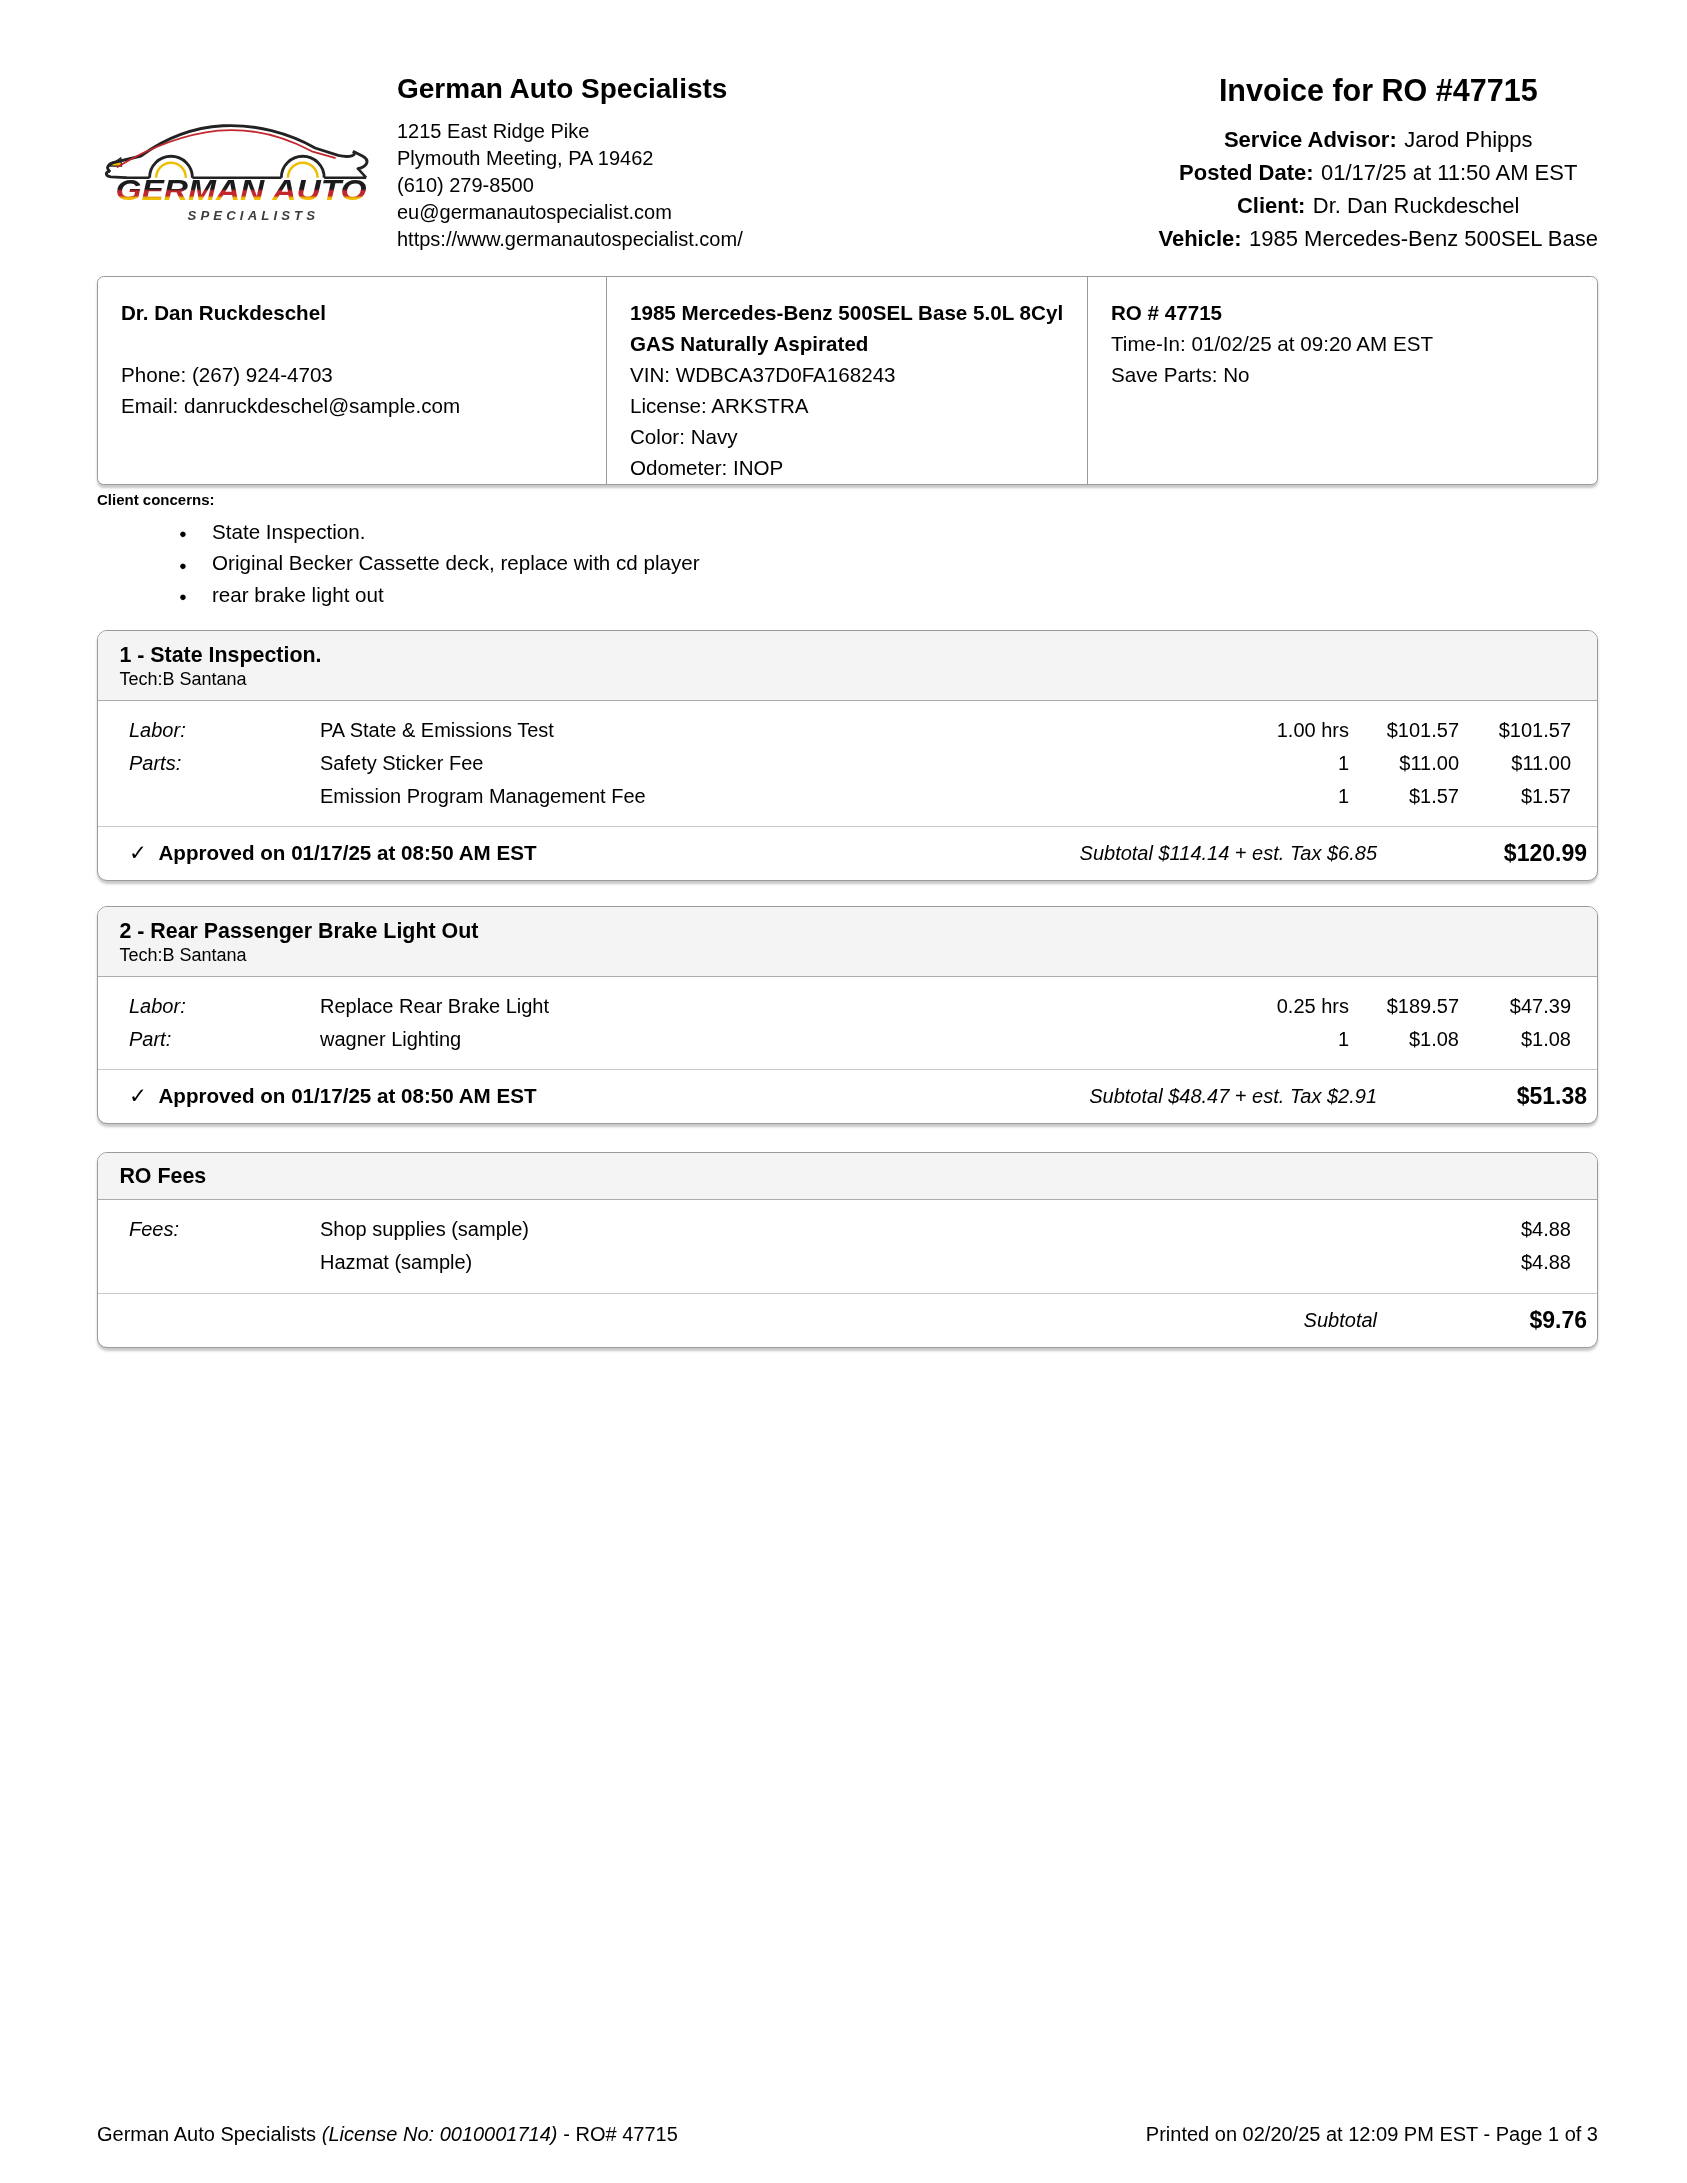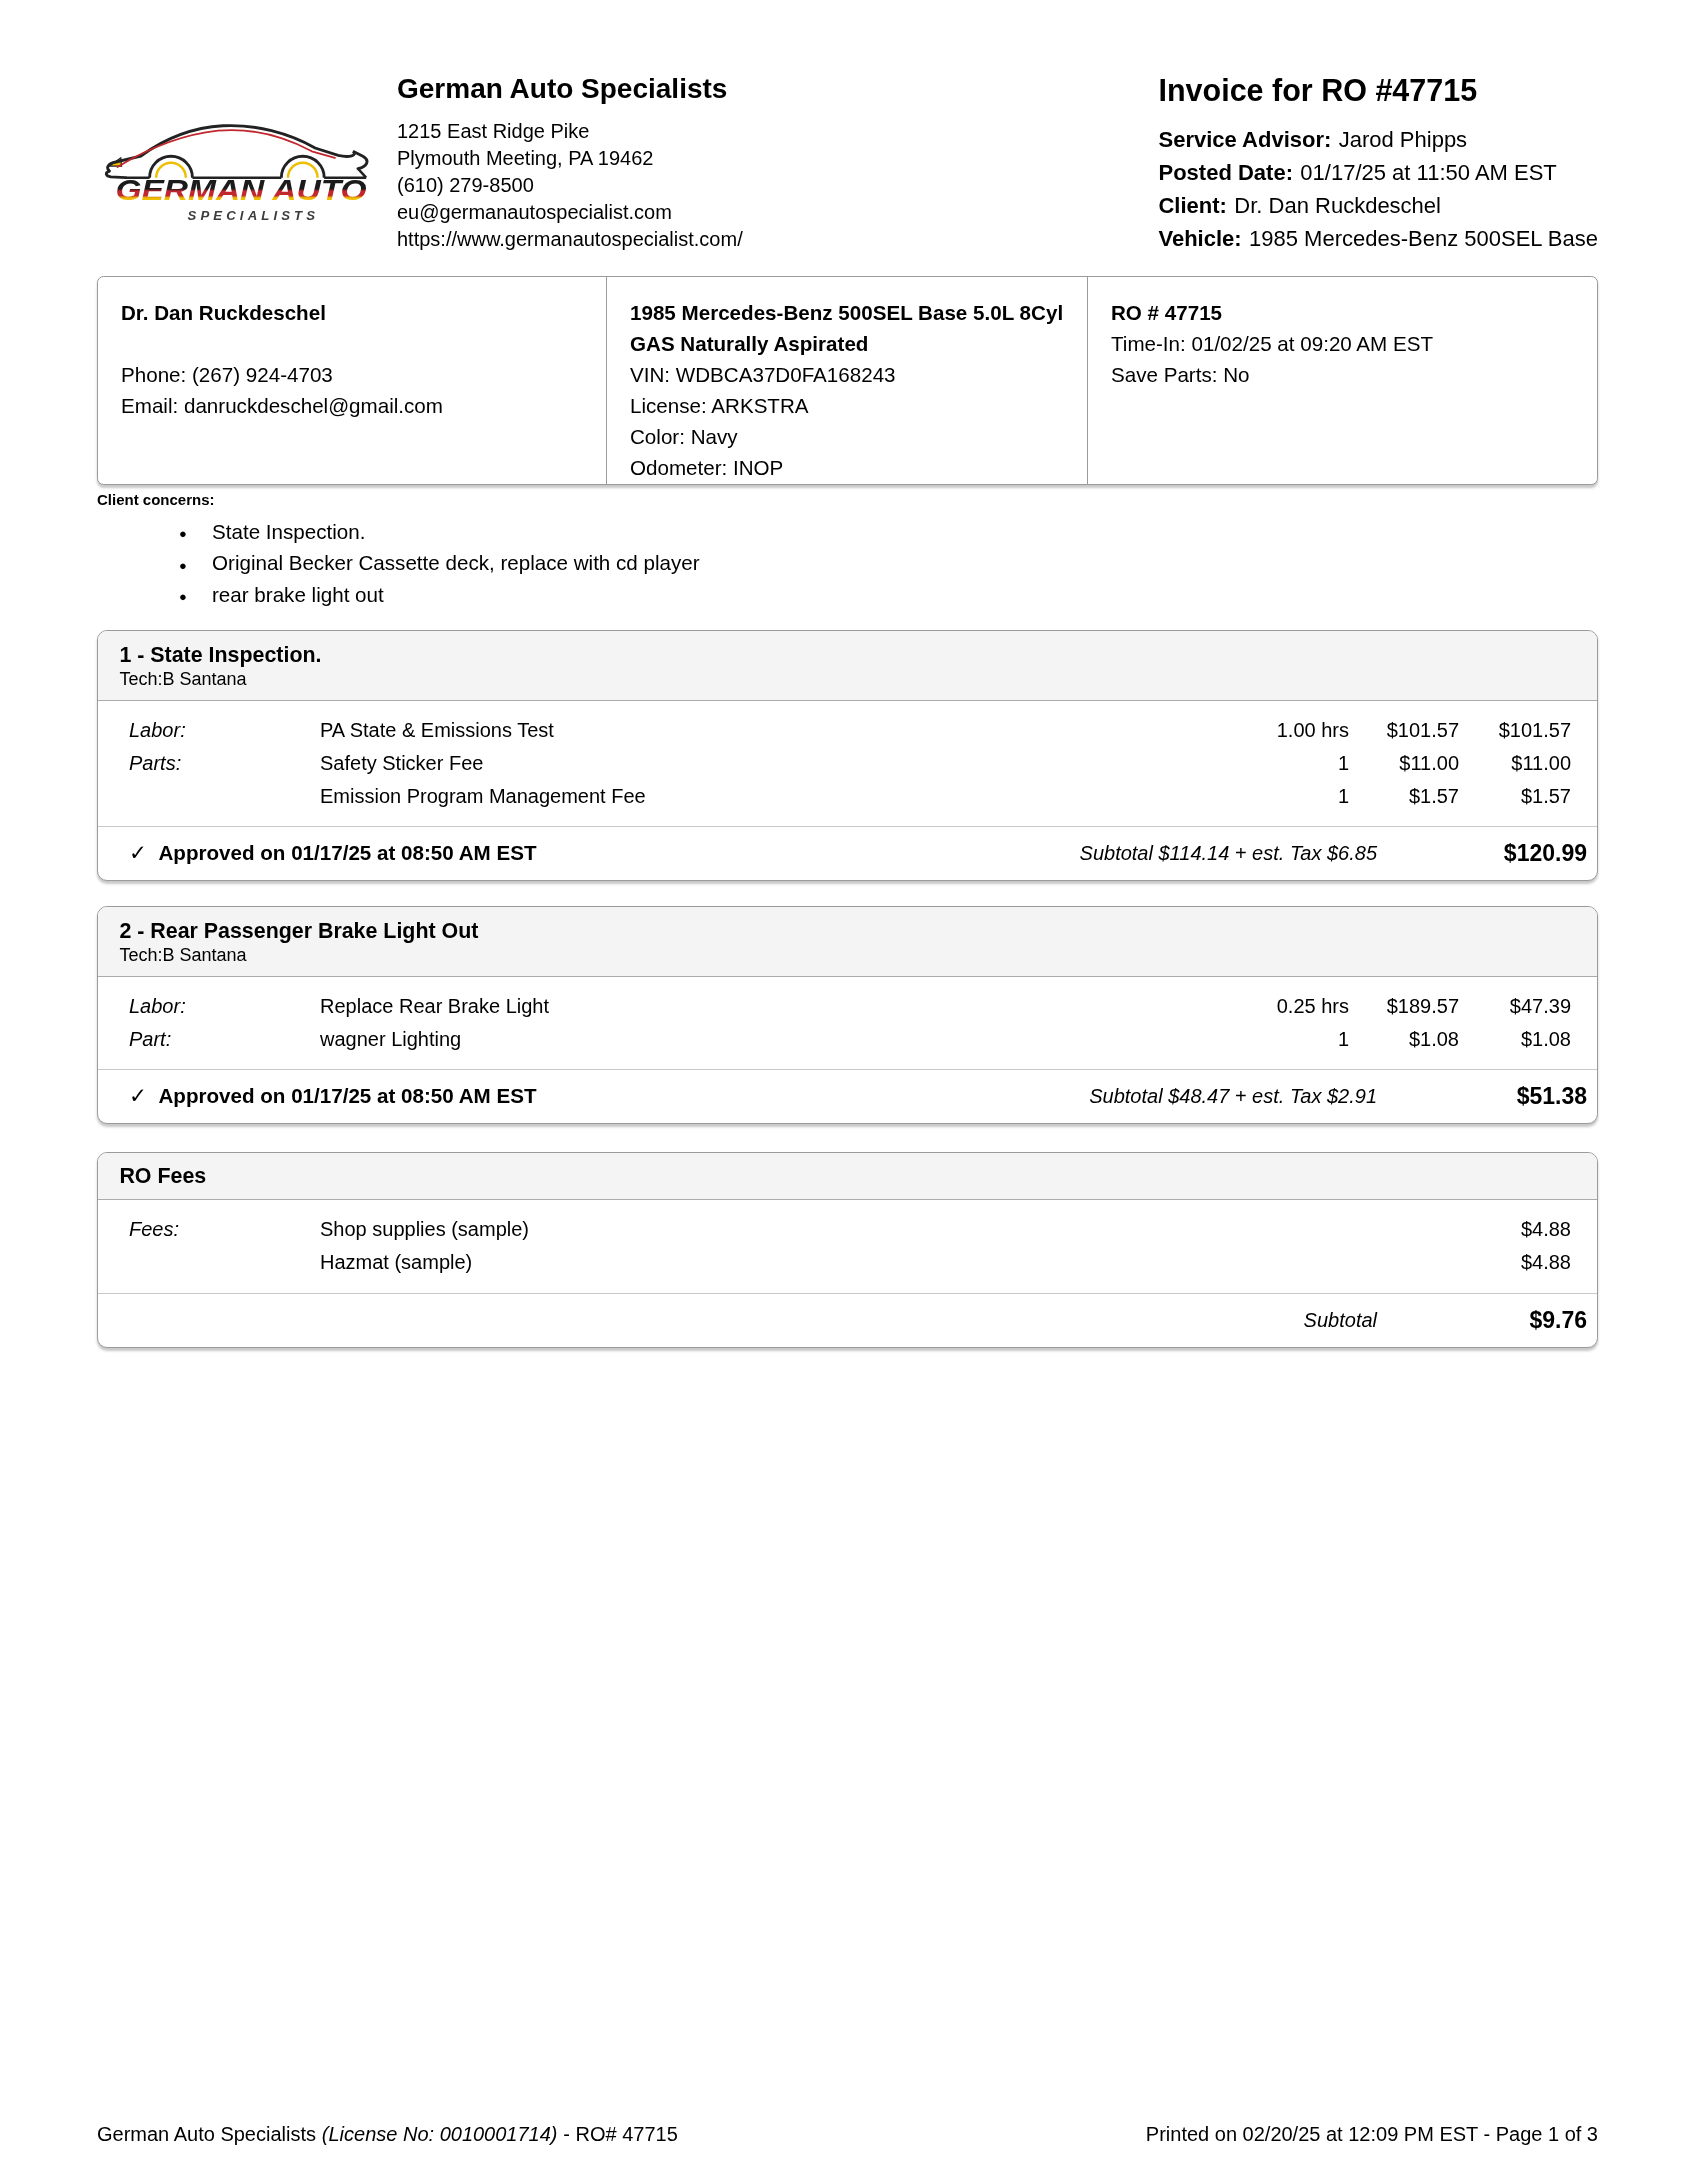--- a/index.html
+++ b/index.html
@@ -9,21 +9,21 @@
     font-family:"Liberation Sans", sans-serif;
     overflow:hidden;
   }
 
   
   .logo { position:absolute; left:101px; top:120px; width:280px; height:112px; }
   .company { position:absolute; left:397px; top:73px; }
   .company-name { font-size:28px; font-weight:bold; margin-bottom:13px; }
   .company-line { font-size:20px; line-height:27px; }
 
-  .inv-meta { position:absolute; top:73px; right:89px; text-align:left; }
+  .inv-meta { position:absolute; top:73px; right:89px; text-align:center; }
   .inv-title { font-size:30.5px; font-weight:bold; margin-bottom:15px; }
   .meta-line { font-size:22px; line-height:33px; }
   .meta-line .lbl { font-weight:bold; margin-right:7.4px; }
 
   
   .info-table {
     position:absolute; left:97px; top:276px; width:1501px; height:209px;
     display:flex; box-sizing:border-box; background:#fff;
     border:1.6px solid #9b9b9b; border-radius:6.6px;
     box-shadow:0 2.5px 2.5px rgba(0,0,0,0.22);
@@ -139,21 +139,21 @@
     <div class="meta-line">
       <span class="lbl">Vehicle:</span><span>1985 Mercedes-Benz 500SEL Base</span>
     </div>
   </div>
 
   <div class="info-table">
     <div class="info-cell cell-client">
       <div class="info-bold">Dr. Dan Ruckdeschel</div>
       <div class="spacer-line"></div>
       <div>Phone: (267) 924-4703</div>
-      <div>Email: danruckdeschel@gmail.com</div>
+      <div>Email: danruckdeschel@sample.com</div>
     </div>
     <div class="info-cell cell-vehicle">
       <div class="info-bold">1985 Mercedes-Benz 500SEL Base 5.0L 8Cyl GAS Naturally Aspirated</div>
       <div>VIN: WDBCA37D0FA168243</div>
       <div>License: ARKSTRA</div>
       <div>Color: Navy</div>
       <div>Odometer: INOP</div>
     </div>
     <div class="info-cell cell-ro">
       <div class="info-bold">RO # 47715</div>

